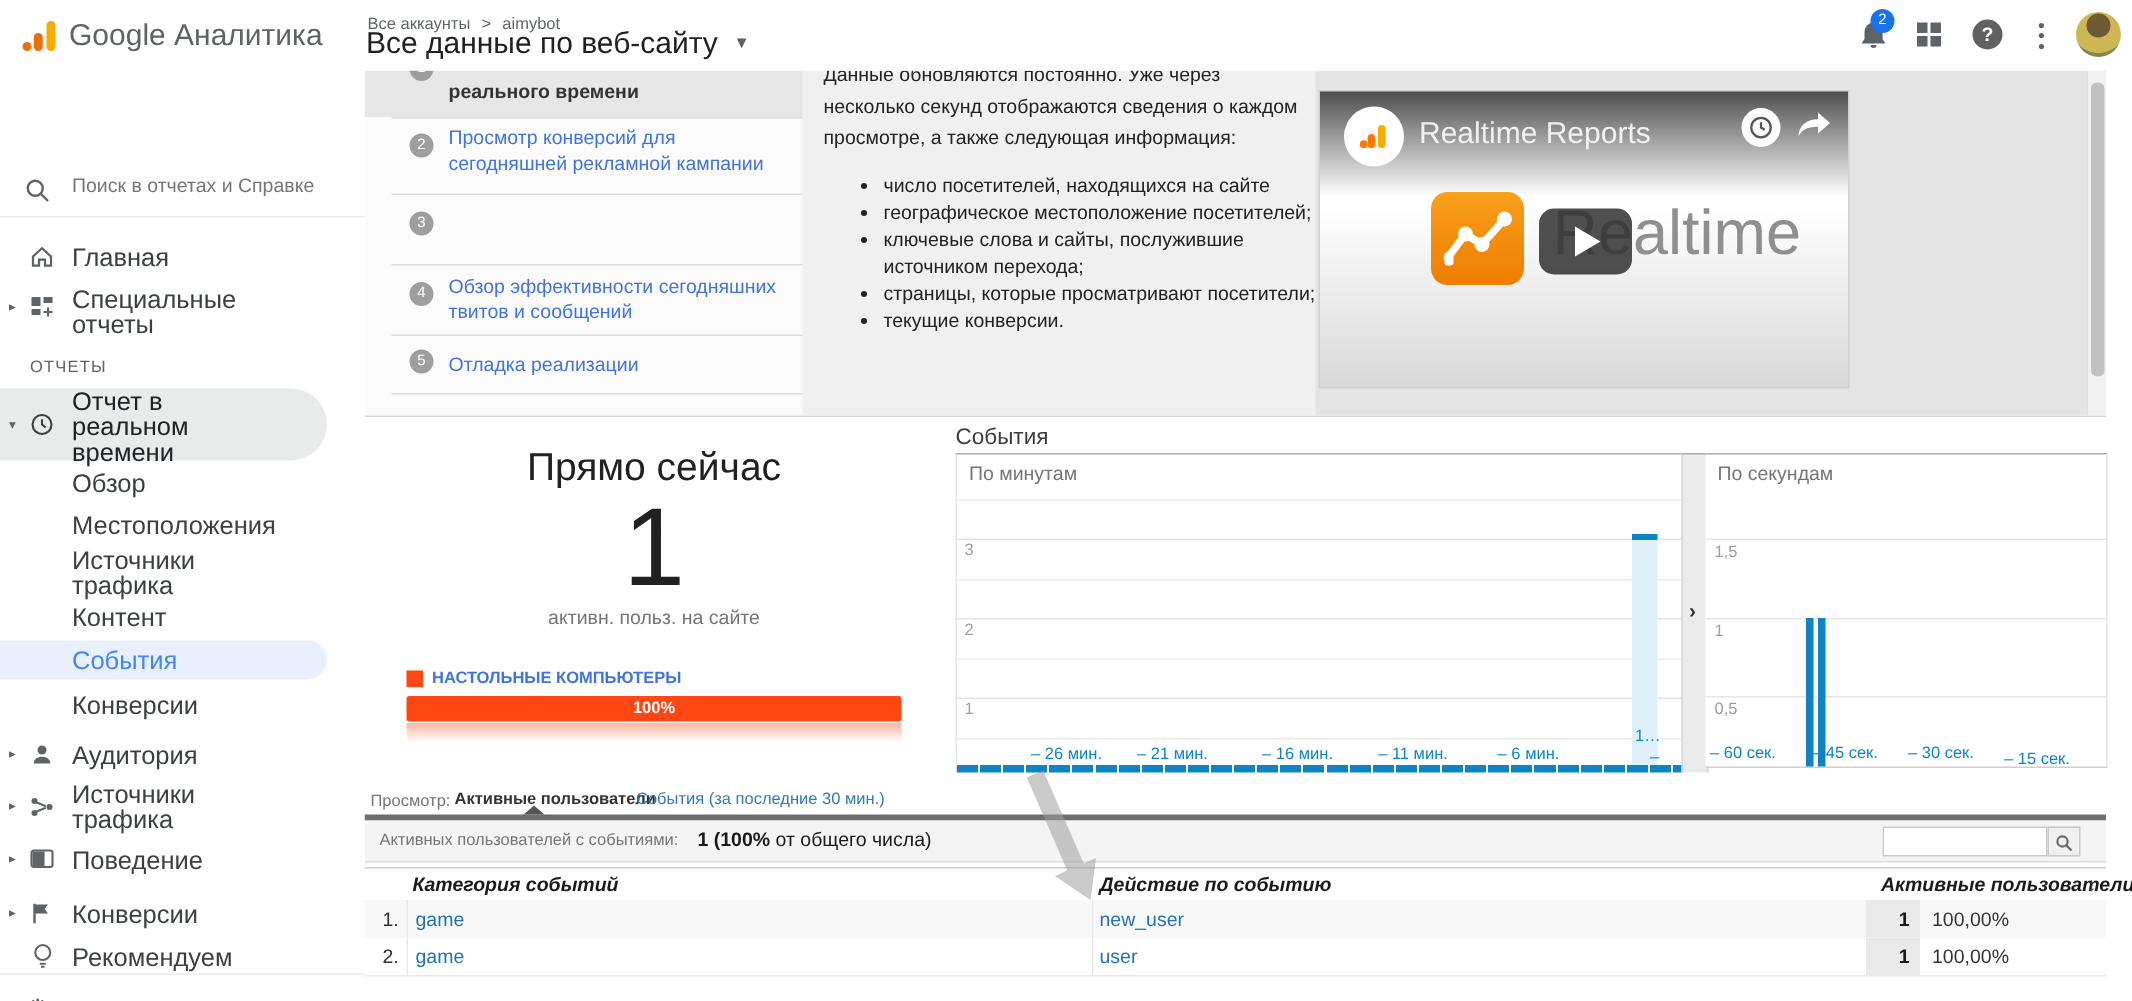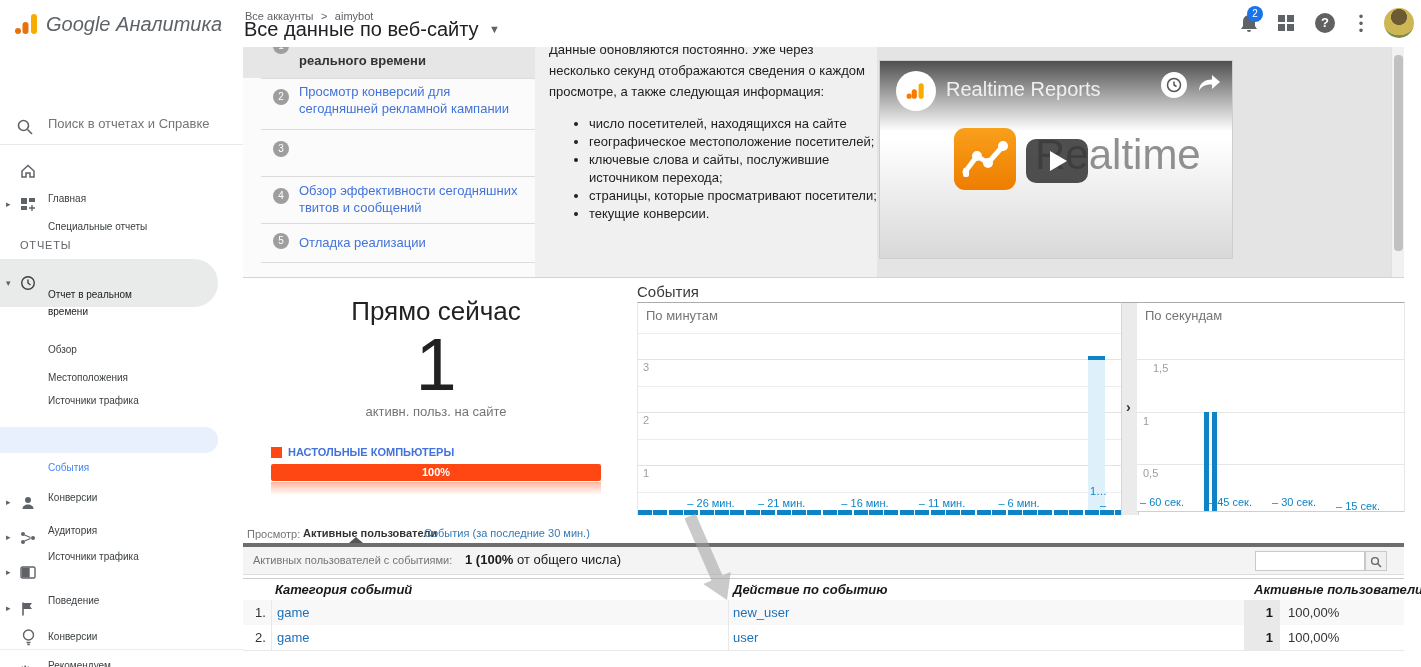--- a/index.html
+++ b/index.html
@@ -1,26 +1,26 @@
 <!DOCTYPE html>
 <html><head>
 <meta charset="utf-8">
 <style>
   html,body{margin:0;padding:0;width:1421px;height:667px;overflow:hidden;background:#fff;
     font-family:"Liberation Sans","DejaVu Sans",sans-serif;}
   .abs{position:absolute;}
   .nowrap{white-space:nowrap;}
   
   #header{position:absolute;left:0;top:0;width:1421px;height:47px;background:#fff;z-index:30;}
-  .brand-text{font-size:20px;color:#5f6368;font-style:italic;}
+  .brand-text{font-size:20px;color:#5f6368;}
   .crumb{font-size:11px;color:#5f6368;}
   .prop{font-size:20px;color:#202124;}
   
   #sidebar{position:absolute;left:0;top:47px;width:243px;height:620px;background:#fff;z-index:20;}
-  .nav-label{font-size:10px;color:#3c4043;line-height:17px;margin-top:27px;}
+  .nav-label{font-size:17px;color:#3c4043;line-height:17px;}
   .nav-arrow{font-size:9px;color:#5f6368;}
   .section-label{font-size:11px;color:#5f6368;letter-spacing:.8px;}
   .pill{border-radius:0 24px 24px 0;}
   
   #topcard{position:absolute;left:243px;top:47px;width:1161px;height:230px;background:#fff;
     overflow:hidden;border-bottom:1px solid #d4d4d4;z-index:5;}
   .sep{position:absolute;left:18px;width:276px;height:1px;background:#dcdcdc;}
   .stepnum{position:absolute;width:16px;height:16px;border-radius:50%;background:#9e9e9e;color:#fff;
     font-size:10px;text-align:center;line-height:16px;}
   .steptext{position:absolute;left:56px;width:232px;font-size:13px;line-height:17px;color:#4272db;}
@@ -287,21 +287,21 @@
 
 <div class="abs" style="left:1121px;top:302px;width:16px;height:212px;background:#ebebeb;border-left:1px solid #d6d6d6;border-right:1px solid #d6d6d6;border-top:1px solid #ababab">
   <div class="abs" style="left:4px;top:96px;font-size:14px;font-weight:bold;color:#333">›</div>
 </div>
 
 <div class="abs" style="left:1137px;top:302px;width:267px;height:208px;border-top:1px solid #ababab;border-bottom:1px solid #cfcfcf;border-right:1px solid #e6e6e6;background:#fff">
   <div class="abs chart-label" style="left:8px;top:5px">По секундам</div>
   <div class="gline" style="top:56px;width:267px;background:#e6e6e6"></div>
   <div class="gline" style="top:109px;width:267px;background:#e6e6e6"></div>
   <div class="gline" style="top:161px;width:267px;background:#e6e6e6"></div>
-  <div class="ytick" style="left:16px;top:59px">1,5</div>
+  <div class="ytick" style="left:6px;top:59px">1,5</div>
   <div class="ytick" style="left:6px;top:112px">1</div>
   <div class="ytick" style="left:6px;top:164px">0,5</div>
   <div class="xtick" style="left:3px;top:193px">– 60 сек.</div>
   <div class="xtick" style="left:71px;top:193px">– 45 сек.</div>
   <div class="xtick" style="left:135px;top:193px">– 30 сек.</div>
   <div class="xtick" style="left:199px;top:197px">– 15 сек.</div>
   <div class="abs" style="left:67px;top:109px;width:5px;height:99px;background:#0c84c6"></div>
   <div class="abs" style="left:75px;top:109px;width:5px;height:99px;background:#0c84c6"></div>
 </div>
 

